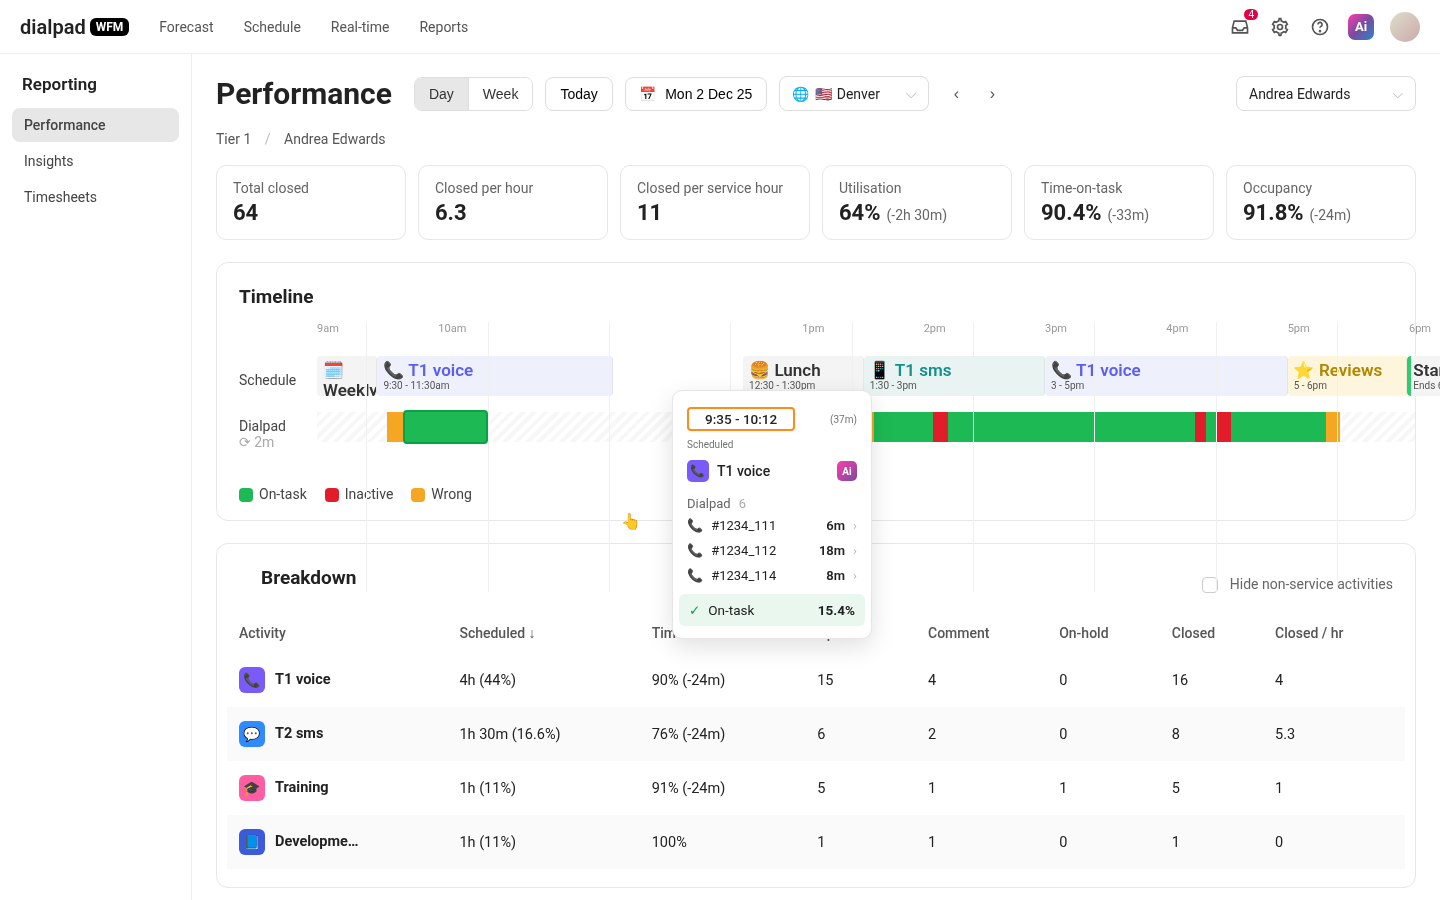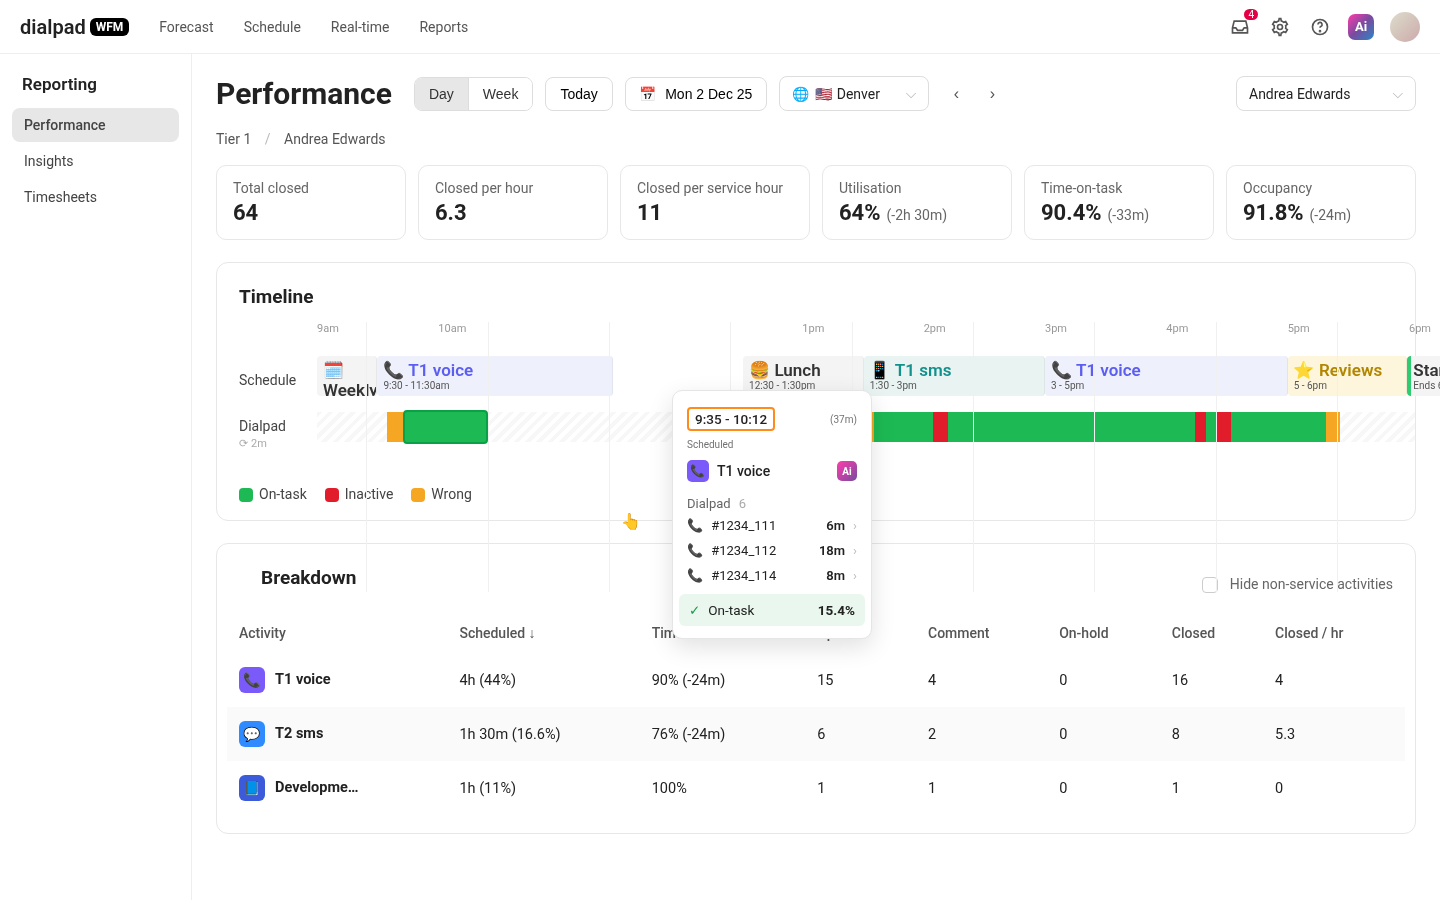--- a/index.html
+++ b/index.html
@@ -55,21 +55,21 @@
   .tl-actual-row  { position:absolute; top:90px; left:0; right:0; height:30px; background:repeating-linear-gradient(135deg,#f7f7f7 0 4px,#fff 4px 8px);}
   .sched-block { position:absolute; top:0; height:40px; border-radius:4px; padding:4px 6px; font-size:12px; overflow:hidden; border-right:1px solid rgba(0,0,0,.05);}
   .sched-block .t1 { font-weight:600; font-size:17px;}
   .sched-block .t2 { font-size:10px; color:#555;}
   .act-block { position:absolute; top:0; height:30px; }
   .legend { display:flex; gap:18px; padding:14px 22px 0; font-size:14px; color:#444; align-items:center;}
   .dot { width:14px; height:14px; border-radius:4px; display:inline-block; margin-right:6px; vertical-align:middle;}
   
   .popover { position:absolute; top:336px; left:480px; width:200px; background:#fff; border:1px solid #e5e5e5; border-radius:10px; box-shadow:0 8px 24px rgba(0,0,0,.12); padding:12px 0; z-index:50;}
   .popover .row { display:flex; justify-content:space-between; align-items:center; padding:4px 14px; font-size:13.5px;}
-  .popover .hl { border:2px solid #ff8c1a; padding:2px 6px; border-radius:4px; font-weight:500;}
+  .popover .hl { border:2px solid #ff8c1a; padding:2px 16px; border-radius:4px; font-weight:500;}
   .popover .muted { color:#737373; font-size:10px;}
   .popover .act-row { padding:6px 14px; display:flex; align-items:center; gap:8px;}
   .mini-icon { width:22px; height:22px; border-radius:5px; background:#7a5af8; display:flex;align-items:center;justify-content:center;color:#fff;font-size:12px;}
   .ai-mini { width:20px;height:20px;border-radius:5px;background:linear-gradient(135deg,#ff3cac,#784ba0);display:flex;align-items:center;justify-content:center;color:#fff;font-size:10px;font-weight:700;}
   .popover .sect { padding:8px 14px 2px; color:#666; font-size:13px; display:flex; gap:8px;}
   .popover .call-row { padding:5px 14px; display:flex; align-items:center; gap:8px; font-size:13px;}
   .popover .call-row .dur { margin-left:auto; font-weight:600;}
   .popover .ontask { margin:6px 6px 0; padding:8px 10px; background:#eaf7ee; border-radius:6px; display:flex; align-items:center; gap:8px; font-size:13.5px;}
   .popover .ontask .pct { margin-left:auto; font-weight:700;}
   
@@ -195,21 +195,21 @@
       <div class="val">91.8%<span class="sub">(-24m)</span></div>
     </div>
       </div>
 
     <div class="panel">
       <h3>Timeline</h3>
       <div class="tl-wrap">
         <div class="tl-row-label" style="top:50px">Schedule</div>
         <div class="tl-row-label" style="top:96px">
           <span>Dialpad</span><br>
-          <span style="font-size:11px;color:#aaa">⟳ <span>2m</span></span>
+          <span style="font-size:14px;color:#aaa">⟳ <span>2m</span></span>
         </div>
         <div class="tl-grid" id="tl-grid">
           <div class="tl-hours" id="tl-hours">
               <span style="left:0%">9am</span>
               <span style="left:11.05%">10am</span>
               <span style="left:44.2%">1pm</span>
               <span style="left:55.25%">2pm</span>
               <span style="left:66.30000000000001%">3pm</span>
               <span style="left:77.35000000000001%">4pm</span>
               <span style="left:88.4%">5pm</span>
@@ -314,20 +314,30 @@
      <td><span class="act-icon" style="background:#2f8bff">💬</span><b>T2 sms</b></td>
      <td>1h 30m (16.6%)</td>
               <td>76% (-24m)</td>
               <td>6</td>
               <td>2</td>
               <td>0</td>
               <td>8</td>
               <td>5.3</td>
     </tr>
             <tr>
+     <td><span class="act-icon" style="background:#ff5fa2">🎓</span><b>Training</b></td>
+     <td>1h (11%)</td>
+              <td>91% (-24m)</td>
+              <td>5</td>
+              <td>1</td>
+              <td>1</td>
+              <td>5</td>
+              <td>1</td>
+    </tr>
+            <tr>
      <td><span class="act-icon" style="background:#3b5bdb">📘</span><b>Developme…</b></td>
      <td>1h (11%)</td>
               <td>100%</td>
               <td>1</td>
               <td>1</td>
               <td>0</td>
               <td>1</td>
               <td>0</td>
     </tr>
           </tbody>

